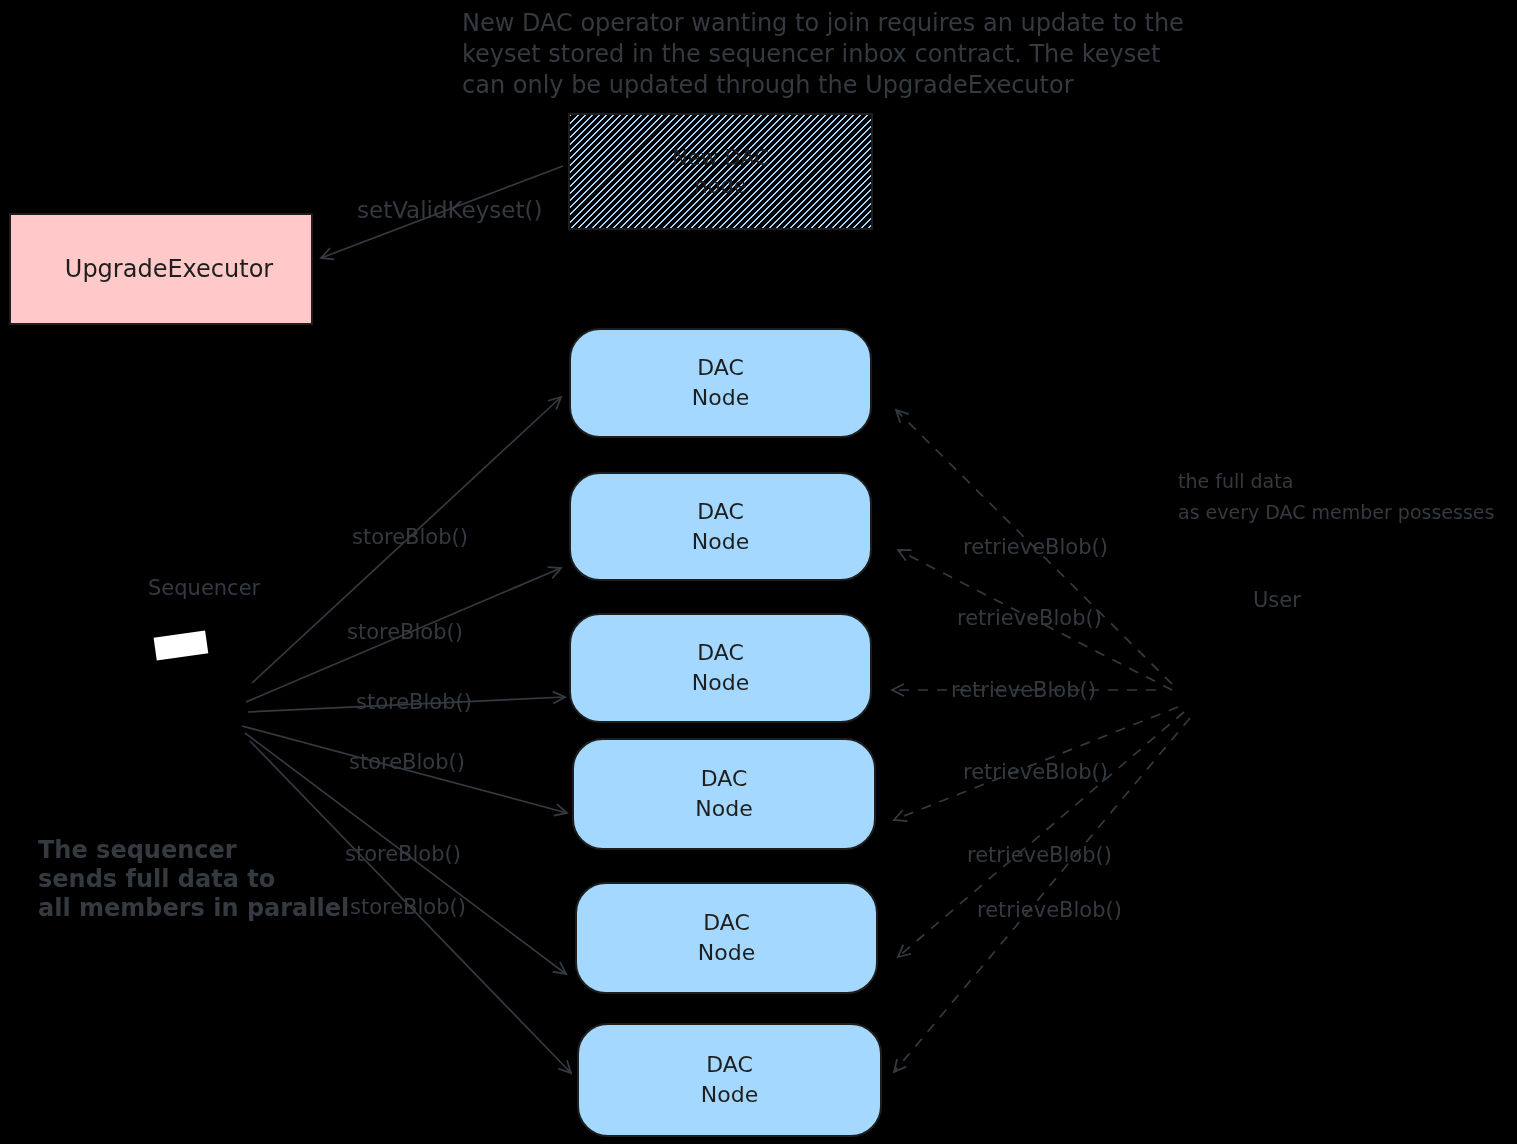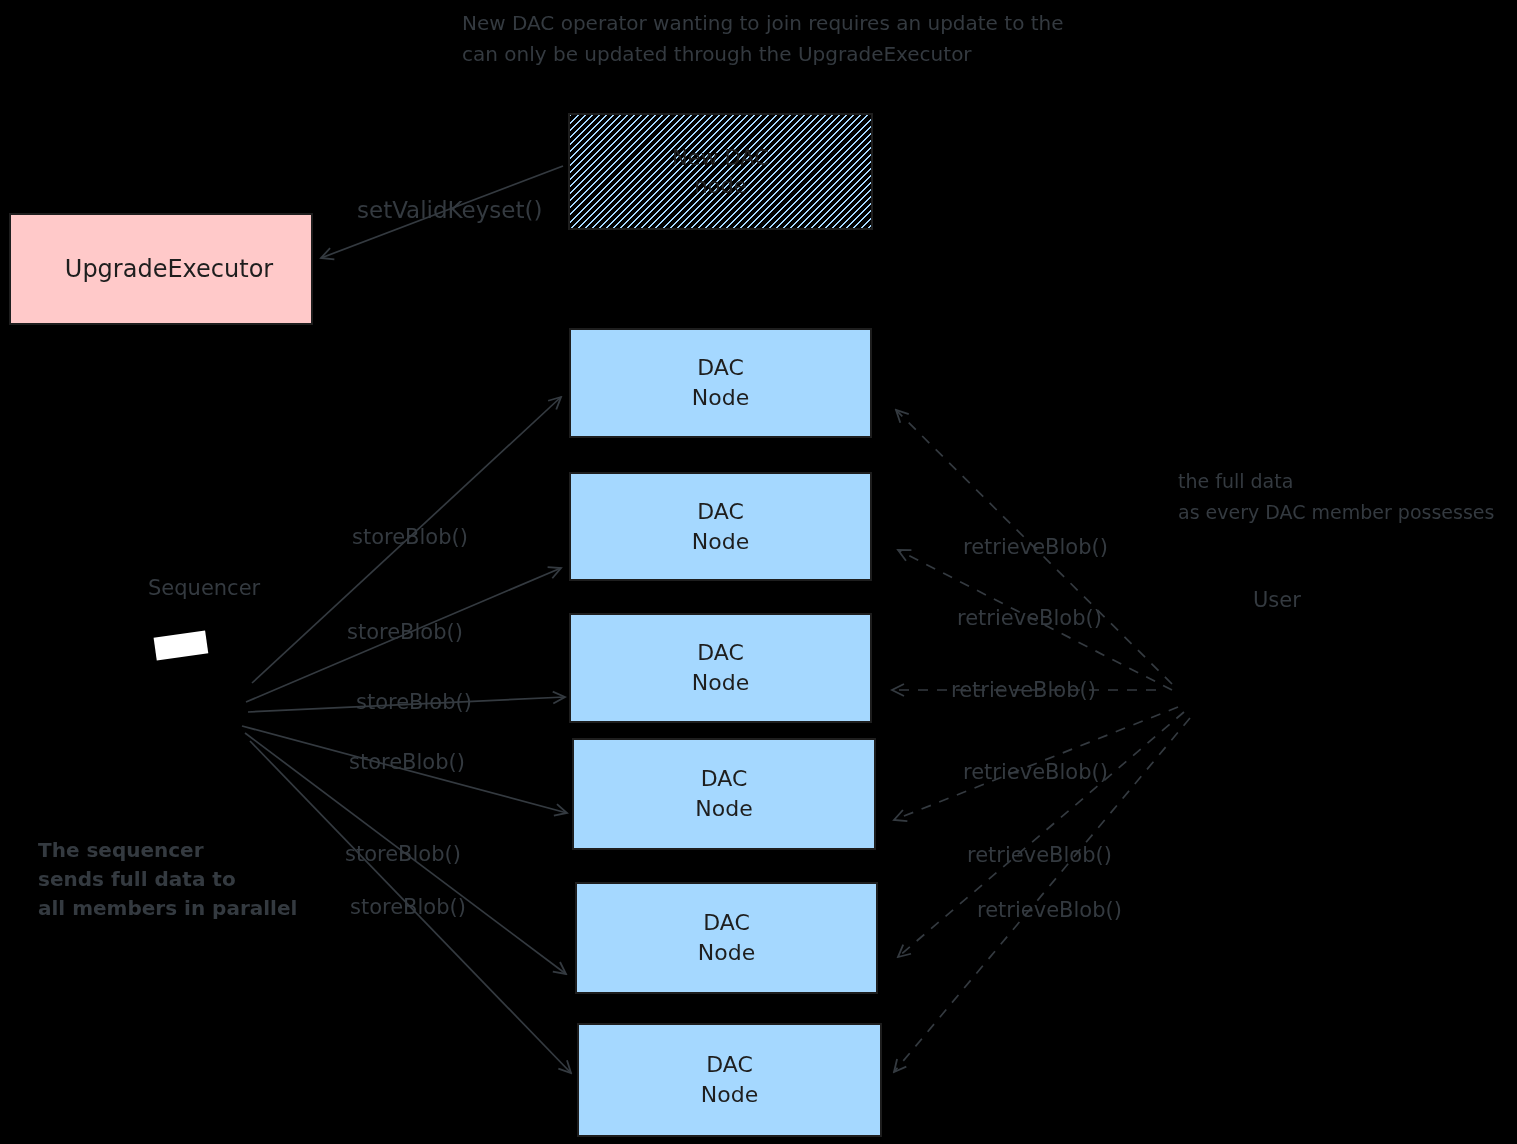--- a/index.html
+++ b/index.html
@@ -20,36 +20,36 @@
     border: 2px solid #1e1e1e;
     display: flex;
     flex-direction: column;
     align-items: center;
     justify-content: center;
     color: #1e1e1e;
     text-align: center;
     font-size: 22px;
     line-height: 30px;
   }
-  .blue  { background: #a5d8ff; }
+  .blue  { background: #a5d8ff; border-radius: 31px; }
   .pink  { background: #ffc9c9; font-size: 24px; }
   .hatch {
     background: repeating-linear-gradient(135deg, #a5d8ff 0 1.4px, transparent 1.4px 5px);
     font-size: 21px; line-height: 28px;
   }
   .lbl {
     position: absolute;
     color: #343a40;
     font-size: 21px;
     white-space: nowrap;
   }
   .note {
     position: absolute;
     color: #343a40;
-    font-size: 20px;
+    font-size: 24px;
     line-height: 31px;
     white-space: nowrap;
   }
 </style>
 </head>
 <body>
 
 <div class="canvas">
 
   <svg class="layer" width="1517" height="1144" viewBox="0 0 1517 1144">
@@ -75,20 +75,21 @@
     <line x1="1184" y1="712" x2="898" y2="957" class="arrow dashed" marker-end="url(#ah)"></line>
     <line x1="1190" y1="718" x2="894" y2="1072" class="arrow dashed" marker-end="url(#ah)"></line>
 
     <g transform="translate(181,646) rotate(-8)">
       <rect x="-26" y="-12" width="52" height="23" fill="#ffffff"></rect>
     </g>
   </svg>
 
   <div class="note" style="left:462px; top:8px;">
     <div>New DAC operator wanting to join requires an update to the</div>
+    <div>keyset stored in the sequencer inbox contract. The keyset</div>
     <div>can only be updated through the UpgradeExecutor</div>
   </div>
 
   <div class="box hatch" style="left:568px; top:113px; width:305px; height:117px;">
     <div>New DAC</div>
     <div>node</div>
   </div>
 
   <div class="lbl" style="left:357px; top:197px; font-size:23px;">setValidKeyset()</div>
 

